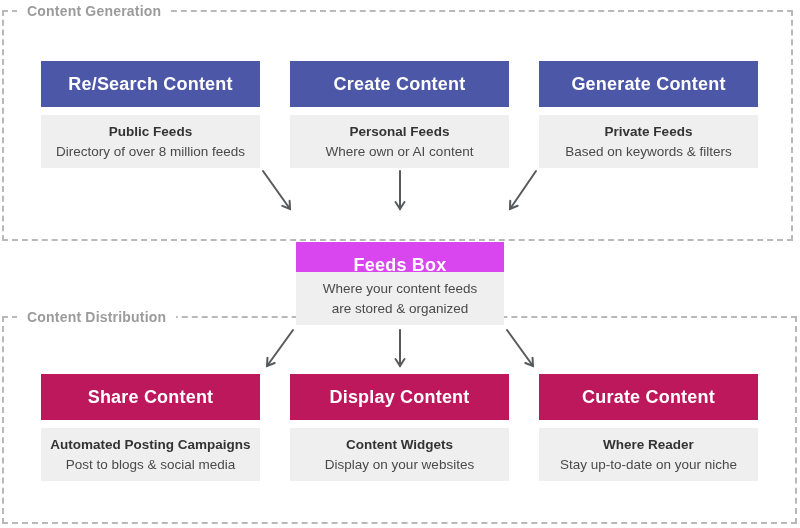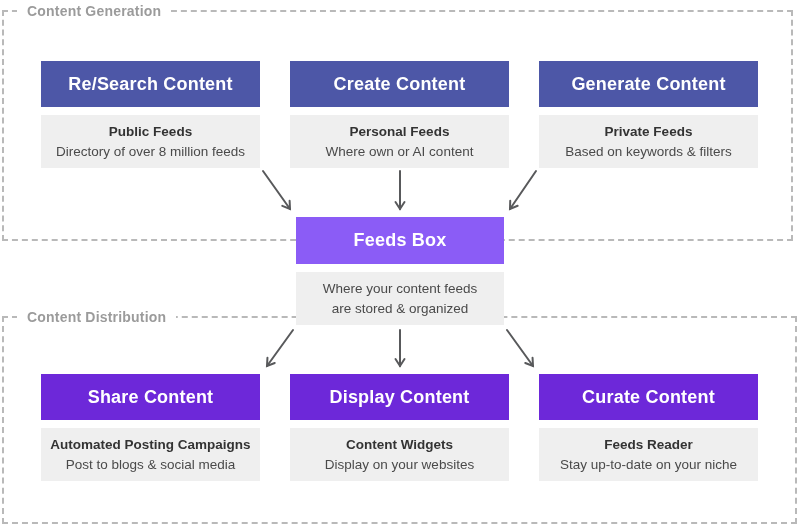--- a/index.html
+++ b/index.html
@@ -52,22 +52,22 @@
     display: flex;
     align-items: center;
     justify-content: center;
     color: #ffffff;
     font-weight: bold;
     font-size: 18px;
     letter-spacing: 0.2px;
     white-space: nowrap;
   }
   .purple { background: #4d57a7; }
-  .blue   { background: #6d28d9; }
-  .orange { background: #8b5cf6; }
+  .blue   { background: #be185d; }
+  .orange { background: #d946ef; margin-top: 25px; }
 
   .info-box {
     position: absolute;
     z-index: 3;
     width: 219px;
     height: 53px;
     background: #efefef;
     display: flex;
     flex-direction: column;
     align-items: center;
@@ -157,17 +157,17 @@
 
   <div class="info-box col-1 row-dist-info">
     <span class="info-title">Automated Posting Campaigns</span>
     <span class="info-desc">Post to blogs &amp; social media</span>
   </div>
   <div class="info-box col-2 row-dist-info">
     <span class="info-title">Content Widgets</span>
     <span class="info-desc">Display on your websites</span>
   </div>
   <div class="info-box col-3 row-dist-info">
-    <span class="info-title">Feeds Reader</span>
+    <span class="info-title">Where Reader</span>
     <span class="info-desc">Stay up-to-date on your niche</span>
   </div>
 
 </div>
 
 </body></html>

